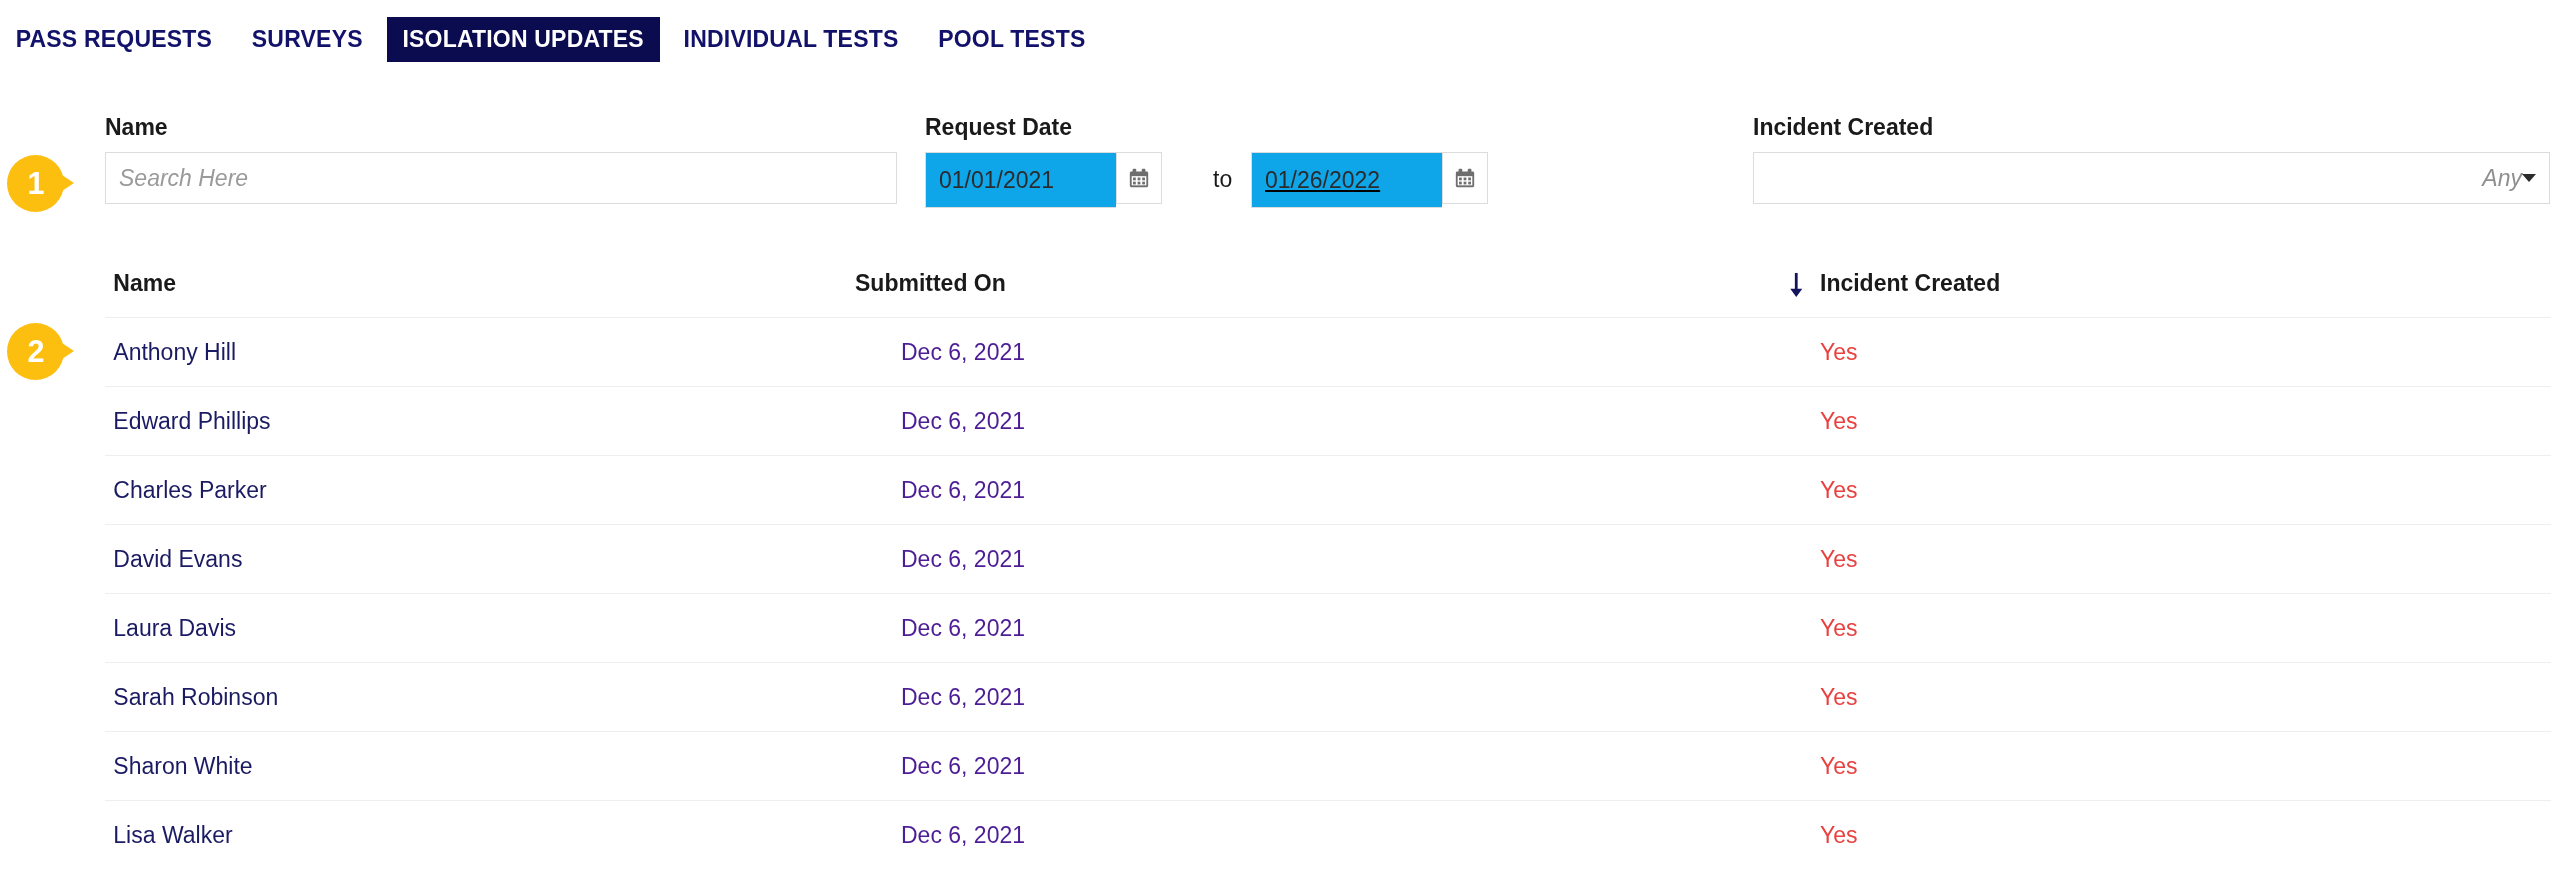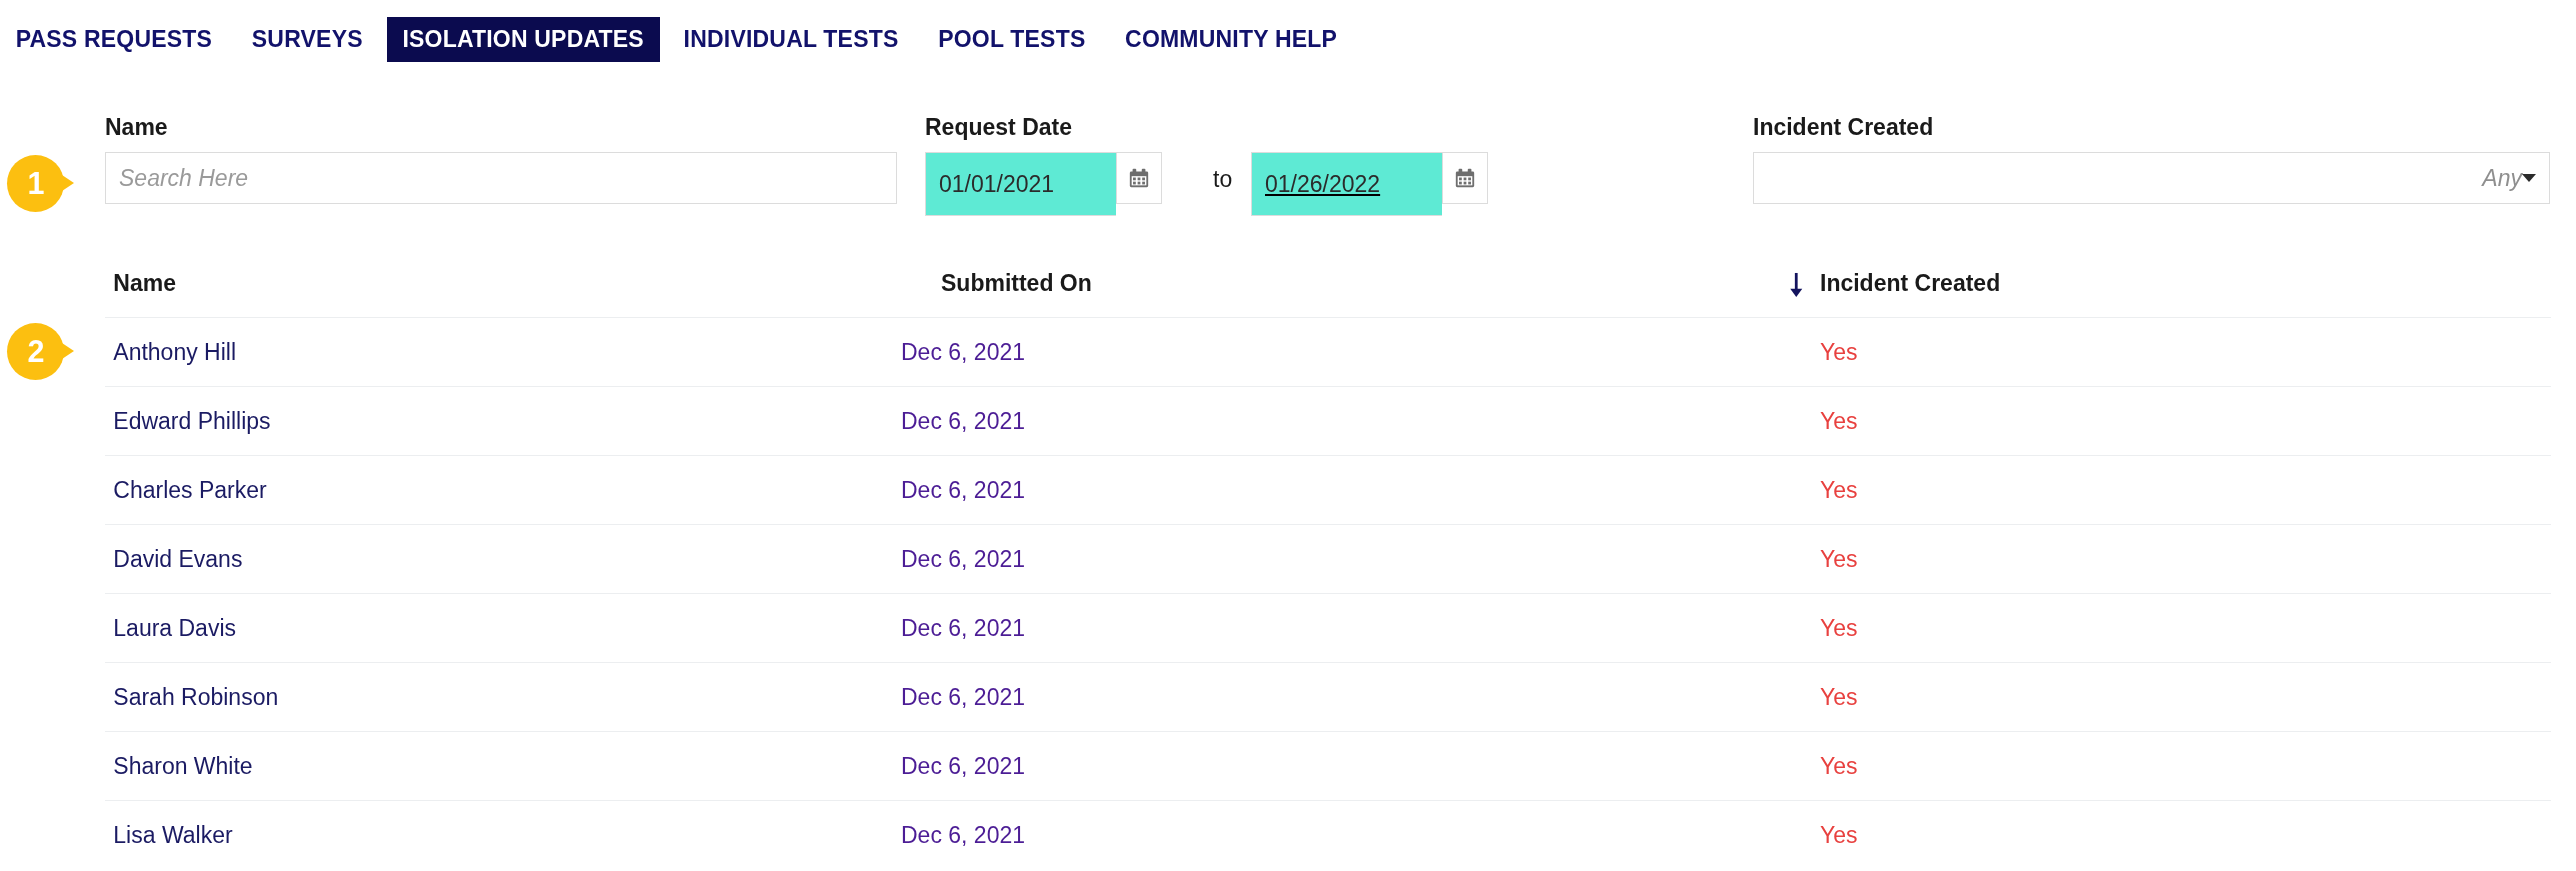--- a/index.html
+++ b/index.html
@@ -93,23 +93,23 @@
     display: flex;
     align-items: stretch;
   }
   #date-from-group { left: 925px; }
   #date-to-group   { left: 1251px; text-decoration: underline; }
 
   .date-field {
     box-sizing: border-box;
     border: 0.9px solid #dcdcdc;
     border-right: none;
-    background: #5eead4;
+    background: #0ea5e9;
     width: 191px;
-    height: 64px;
+    height: 56px;
     font-family: "Liberation Sans", sans-serif;
     font-size: 23px;
     color: #2b2b2b;
     padding: 0 13px;
     outline: none;
   }
   .date-btn {
     box-sizing: border-box;
     border: 0.9px solid #dcdcdc;
     background: #fff;
@@ -172,21 +172,21 @@
   .th {
     position: absolute;
     top: 15.7px;
     font-size: 23px;
     font-weight: bold;
     color: #1a1a1a;
     white-space: nowrap;
     cursor: pointer;
   }
   #th-name      { left: 8.3px; }
-  #th-submitted { left: 836px; }
+  #th-submitted { left: 750px; }
   #th-incident  { left: 1715px; }
 
   .sort-arrow {
     position: absolute;
     left: 1682px;
     top: 16.7px;
     cursor: pointer;
   }
 
   .trow {
@@ -256,21 +256,20 @@
 </style>
 </head>
 <body>
 
 <div class="tabbar">
   <div class="tab">PASS REQUESTS</div>
   <div class="tab">SURVEYS</div>
   <div class="tab active">ISOLATION UPDATES</div>
   <div class="tab">INDIVIDUAL TESTS</div>
   <div class="tab">POOL TESTS</div>
-  <div class="tab">COMMUNITY HELP</div>
 </div>
 
 <div class="filters">
 
   <div class="filter-label" id="lbl-name">Name</div>
   <div class="filter-label" id="lbl-reqdate">Request Date</div>
   <div class="filter-label" id="lbl-incident">Incident Created</div>
 
   <input class="text-input" id="search-input" type="text" placeholder="Search Here" style="">
 

